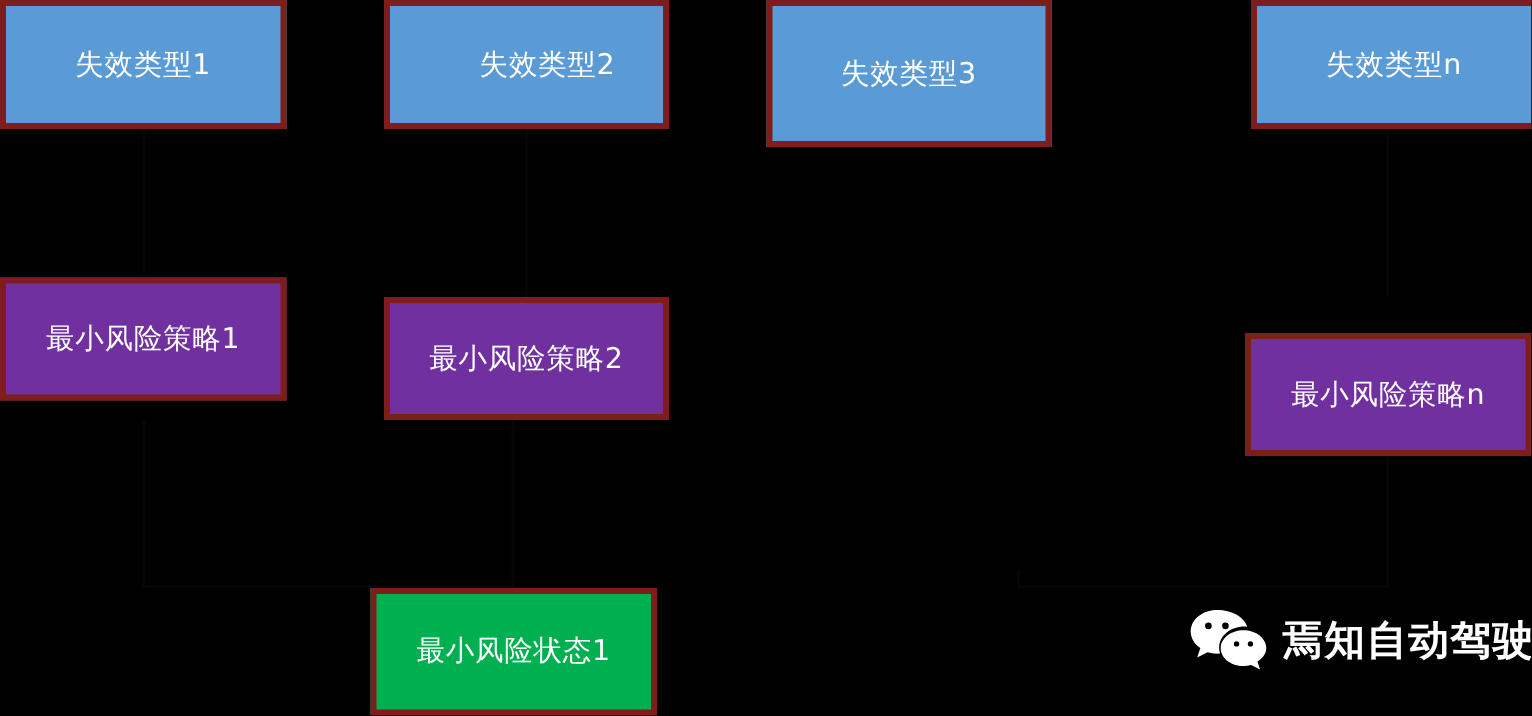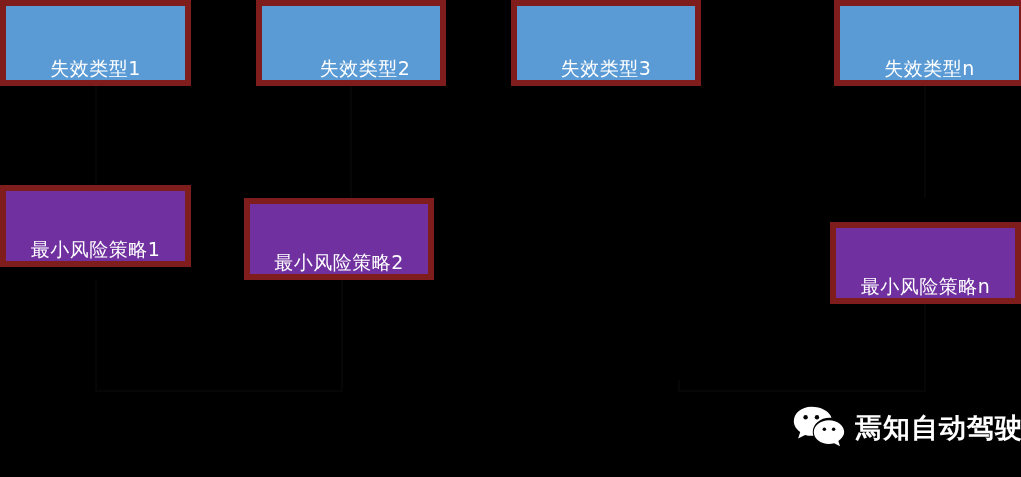--- a/index.html
+++ b/index.html
@@ -14,28 +14,28 @@
     position: relative;
     width: 1021px;
     height: 477px;
     background: #000000;
     overflow: hidden;
   }
   .node {
     position: absolute;
     box-sizing: border-box;
     display: flex;
-    align-items: flex-end;
+    align-items: center;
     justify-content: center;
     color: #ffffff;
     font-size: 19px;
     letter-spacing: 0.5px;
     line-height: 1.2;
     text-align: center;
-    border: 6px solid #7f1d1d;
+    border: 4px solid #7f1d1d;
     white-space: nowrap;
   }
   .node-failure   { background: #5B9BD5; }
   .node-strategy  { background: #7030A0; }
   .node-state     { background: #00B050; }
 
   .connector {
     position: absolute;
     background: #060606;
   }
@@ -84,37 +84,40 @@
   <div class="connector connector-v" style="left:924px; top:280px; height:112px;"></div>
   <div class="connector connector-h" style="left:679px; top:390px; width:246px;"></div>
   <div class="connector connector-v" style="left:678px; top:380px; height:12px;"></div>
 
   <div class="node node-failure" style="left:0px;   top:0px; width:191px; height:86px;">
     <span class="node-label">失效类型1</span>
   </div>
   <div class="node node-failure" style="left:256px; top:0px; width:190px; height:86px;padding-left:28px;">
     <span class="node-label">失效类型2</span>
   </div>
-  <div class="node node-failure" style="left:511px; top:0px; width:190px; height:86px;">
+  <div class="node node-failure" style="left:511px; top:0px; width:190px; height:98px;">
     <span class="node-label">失效类型3</span>
   </div>
   <div class="node node-failure" style="left:834px; top:0px; width:191px; height:86px;">
     <span class="node-label">失效类型n</span>
   </div>
 
   <div class="node node-strategy" style="left:0px;   top:185px; width:191px; height:82px;">
     <span class="node-label">最小风险策略1</span>
   </div>
-  <div class="node node-strategy" style="left:244px; top:198px; width:190px; height:82px;">
+  <div class="node node-strategy" style="left:256px; top:198px; width:190px; height:82px;">
     <span class="node-label">最小风险策略2</span>
   </div>
   <div class="node node-strategy" style="left:830px; top:198px; width:191px; height:82px;margin-top:24px;">
     <span class="node-label">最小风险策略n</span>
   </div>
 
+  <div class="node node-state" style="left:247px; top:392px; width:191px; height:85px;">
+    <span class="node-label">最小风险状态1</span>
+  </div>
 
   <div id="wechat-watermark">
     <svg class="wechat-logo" viewBox="0 0 64 54" xmlns="http://www.w3.org/2000/svg">
 
       <path fill="#ffffff" d="M22.5 2C10.6 2 1 9.9 1 19.6c0 5.5 3.1 10.4 7.9 13.6L6.3 41l8.6-4.3c2.4.7 4.9 1.1 7.6 1.1.9 0 1.8 0 2.6-.1-.5-1.5-.8-3.1-.8-4.7 0-9.6 9.3-17.4 20.8-17.4.8 0 1.5 0 2.3.1C45.2 8 34.9 2 22.5 2z"></path>
       <circle cx="15.5" cy="15" r="2.7" fill="#000000"></circle>
       <circle cx="29.5" cy="15" r="2.7" fill="#000000"></circle>
 
       <path fill="#ffffff" d="M63 33.3C63 25.2 54.6 18.6 44.3 18.6S25.6 25.2 25.6 33.3 34 48 44.3 48c2.2 0 4.3-.3 6.3-.9l7.3 3.6-2.1-6.4c4.4-2.7 7.2-7.1 7.2-11z"></path>
       <circle cx="38.6" cy="29.8" r="2.2" fill="#000000"></circle>

